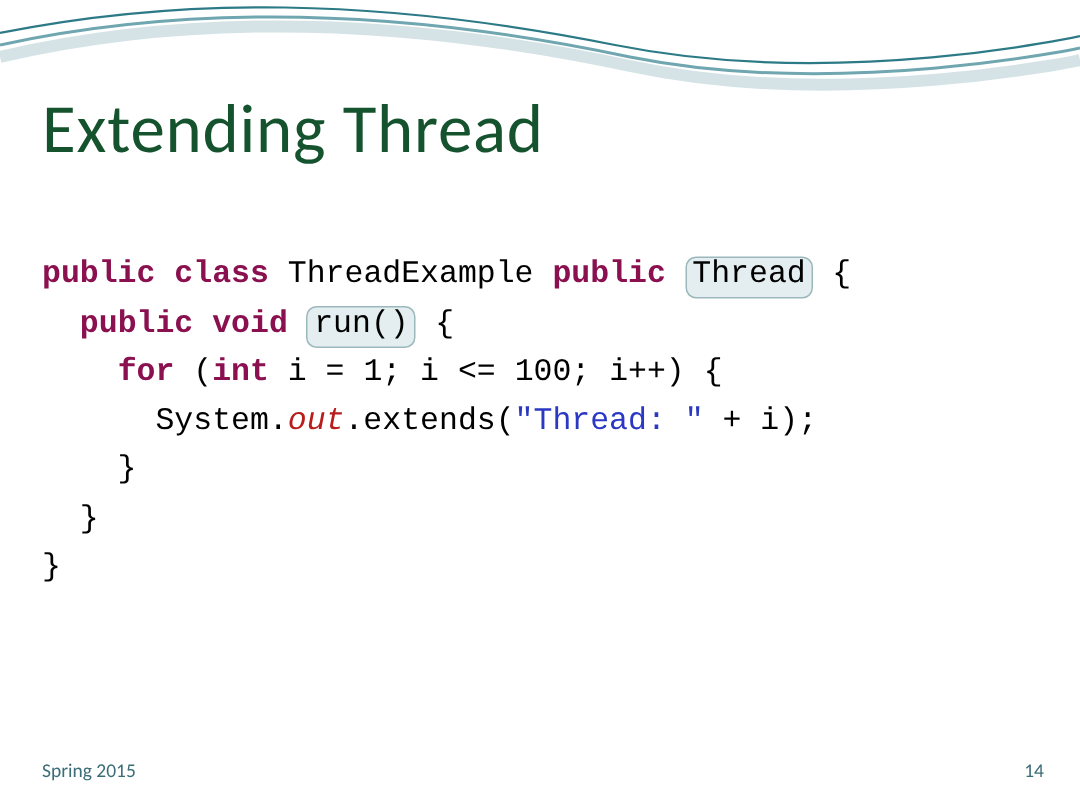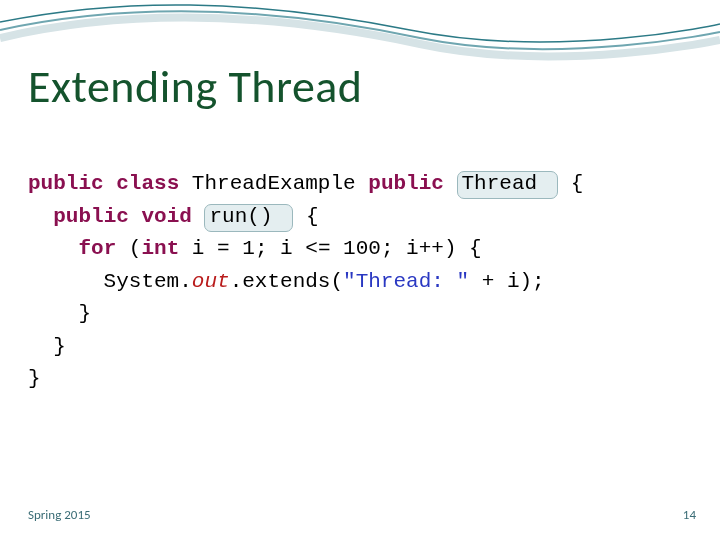--- a/index.html
+++ b/index.html
@@ -35,21 +35,21 @@
     color: #000;
     white-space: pre;
   }
   .kw { color: #8a1050; font-weight: bold; }
   .ital { font-style: italic; color: #b91c1c; }
   .str { color: #2a38c2; }
   .hl {
     background: #e4eef0;
     border: 1px solid #9bb8bd;
     border-radius: 7px;
-    padding: 0 20px 2px 4px;
+    padding: 0 4px 2px 4px;
     display: inline-block;
     line-height: 1.15;
   }
   .footer {
     position: absolute;
     left: 28px;
     right: 24px;
     bottom: 18px;
     display: flex;
     align-items: flex-end;

